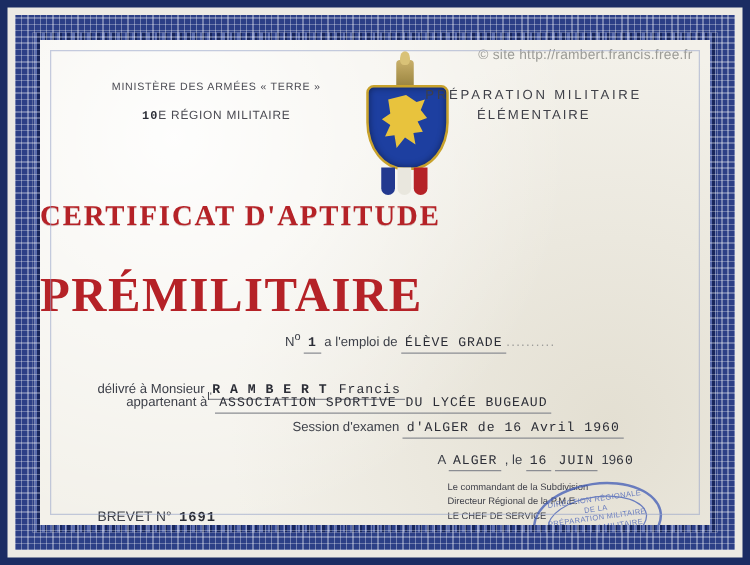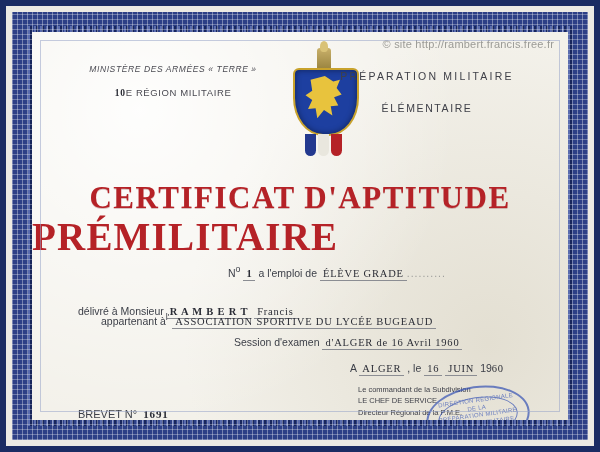--- a/index.html
+++ b/index.html
@@ -54,30 +54,30 @@
   .wm{
     position:absolute;right:14px;top:6px;
     font-size:11px;color:#9b9b96;letter-spacing:.2px;
     white-space:nowrap;
   }
 
   .hdr-left{
     position:absolute;left:46px;top:32px;width:190px;text-align:center;
     color:#4a4a52;
   }
-  .hdr-left .l1{font-size:8.5px;letter-spacing:.6px;text-transform:uppercase;font-style:italic;}
+  .hdr-left .l1{font-size:8.5px;letter-spacing:.6px;text-transform:uppercase;}
   .hdr-left .l2{font-size:9.5px;letter-spacing:.6px;margin-top:13px;text-transform:uppercase;}
   .hdr-left .l2 .num{font-weight:bold;}
 
   .hdr-right{
     position:absolute;right:36px;top:38px;width:210px;text-align:center;
     color:#3f4048;
   }
   .hdr-right .r1{font-size:10.5px;letter-spacing:2.2px;}
-  .hdr-right .r2{font-size:10.5px;letter-spacing:1.6px;margin-top:20px;}
+  .hdr-right .r2{font-size:10.5px;letter-spacing:1.6px;margin-top:4px;}
 
   
   .crest{position:absolute;left:249px;top:14px;width:86px;height:110px;}
   .crest .shield{
     position:absolute;left:12px;top:22px;width:62px;height:64px;
     background:#1d3fa0;
     border:2px solid #c8a22c;
     border-radius:6px 6px 30px 30px/6px 6px 38px 38px;
     box-shadow:inset 0 0 6px rgba(0,0,0,.45);
   }
@@ -97,39 +97,39 @@
   }
   .crest .rib{
     position:absolute;left:24px;top:88px;width:38px;height:22px;
   }
   .crest .rib span{position:absolute;top:0;width:11px;height:22px;border-radius:0 0 6px 6px;}
   .crest .rib .b{left:0;background:#23398f;}
   .crest .rib .w{left:13px;background:#e9e7de;}
   .crest .rib .r{left:26px;background:#b52227;}
 
   .title1{
-    position:absolute;left:0;right:0;top:148px;text-align:center;
+    position:absolute;left:0;right:0;top:128px;text-align:left;
     color:#b52227;font-family:"Liberation Serif", serif;font-weight:bold;
-    font-size:31px;letter-spacing:1.5px;
+    font-size:23px;letter-spacing:1.5px;
     text-shadow:0 1px 0 rgba(120,20,20,.25);
   }
   .title2{
     position:absolute;left:0;right:0;top:182px;text-align:left;
     color:#b52227;font-family:"Liberation Serif", serif;font-weight:bold;
     font-size:39px;letter-spacing:1.2px;
   }
 
   .line{
     position:absolute;color:#3d4049;font-size:10.5px;white-space:nowrap;
   }
   .line .fill{
     color:#9d9d9a;letter-spacing:1px;
   }
   .hand{
-    font-family:Liberation Serif, serif;
+    font-family:Liberation Mono, monospace;
     color:#2b2d36;letter-spacing:.8px;
   }
   .hand.b{font-weight:bold;}
   .ul{
     border-bottom:1px solid #8b8d93;padding:0 3px 1px 3px;display:inline-block;
   }
 
   .l-row1{left:196px;top:232px;}
   .l-row2{left:46px;top:256px;margin-top:17px;}
   .l-row3{left:46px;top:280px;margin-left:23px;}
@@ -231,22 +231,22 @@
       </div>
 
       <div class="line l-brevet">
         <span>BREVET  N°</span>
         <span class="hand b ul">1691</span>
       </div>
 
 
       <div class="signblock">
         <div>Le commandant de la Subdivision</div>
+        <div>Directeur Régional de la P.M.E.</div>
         <div>LE CHEF DE SERVICE</div>
-        <div>Directeur Régional de la P.M.E.</div>
       </div>
 
       <div class="stamp">
         <div class="inner"></div>
         <div class="t">DIRECTION RÉGIONALE</div>
         <div class="t">DE LA</div>
         <div class="t">PRÉPARATION MILITAIRE</div>
         <div class="t">10e RÉGION MILITAIRE</div>
       </div>
 

